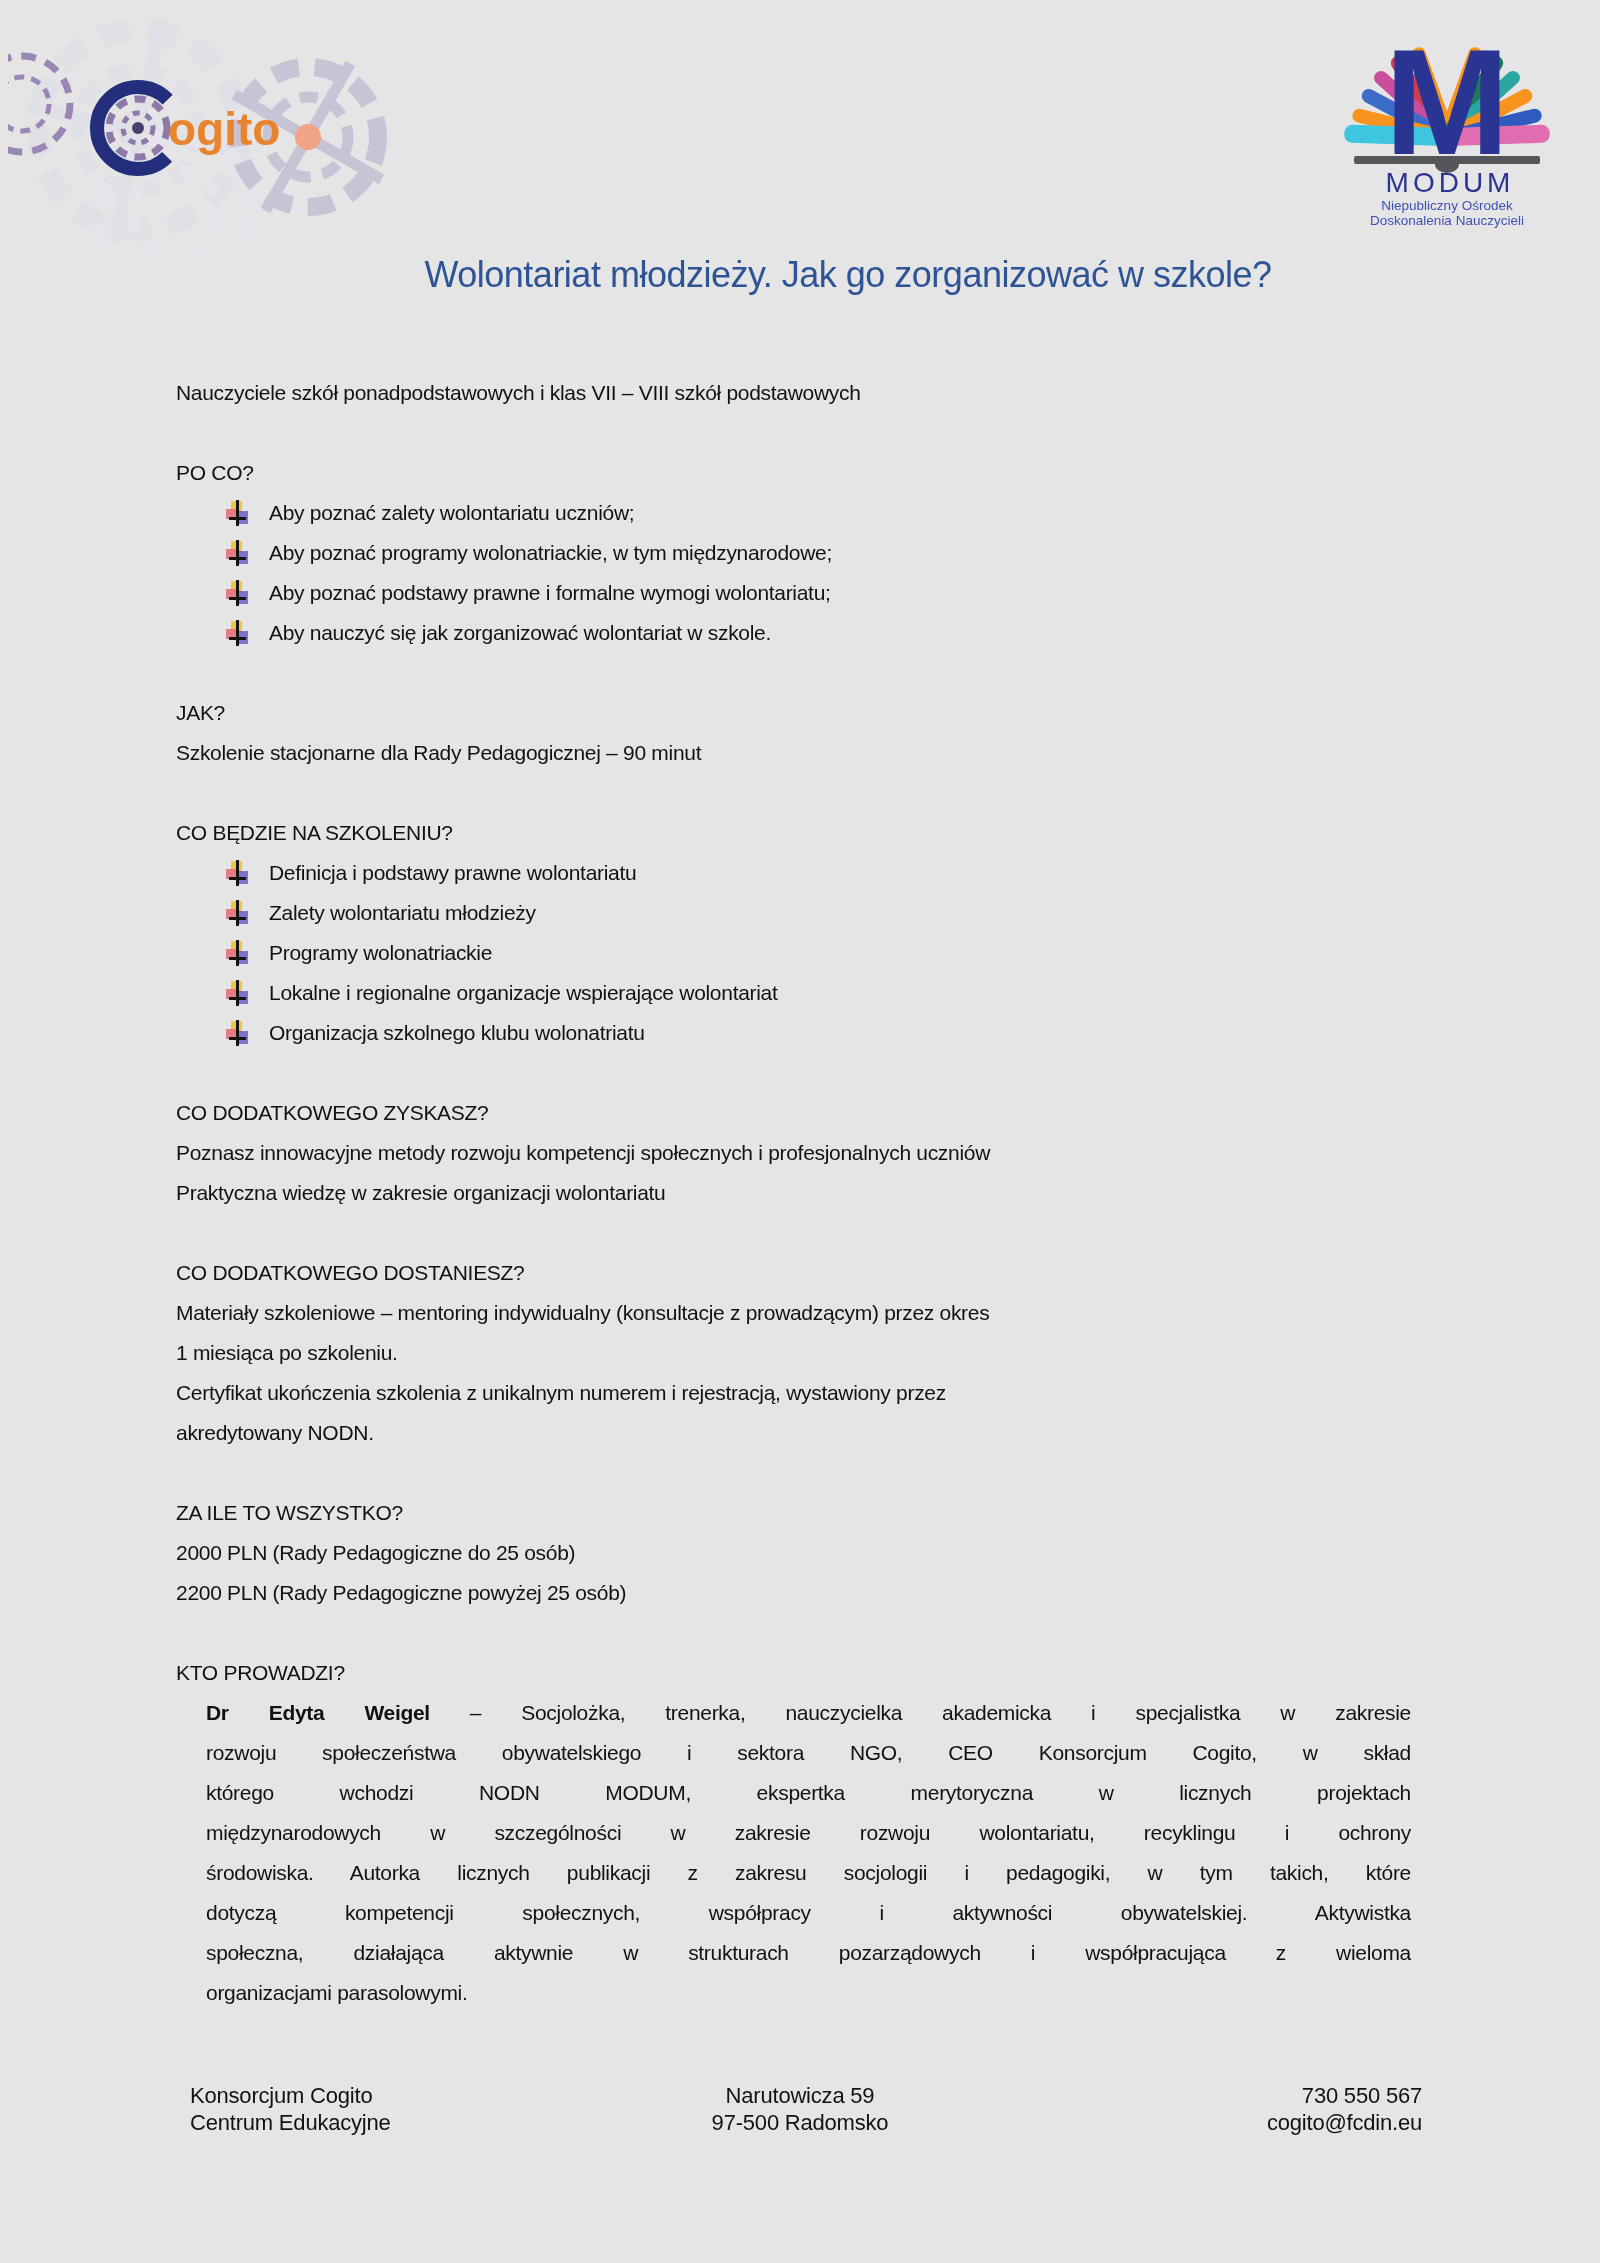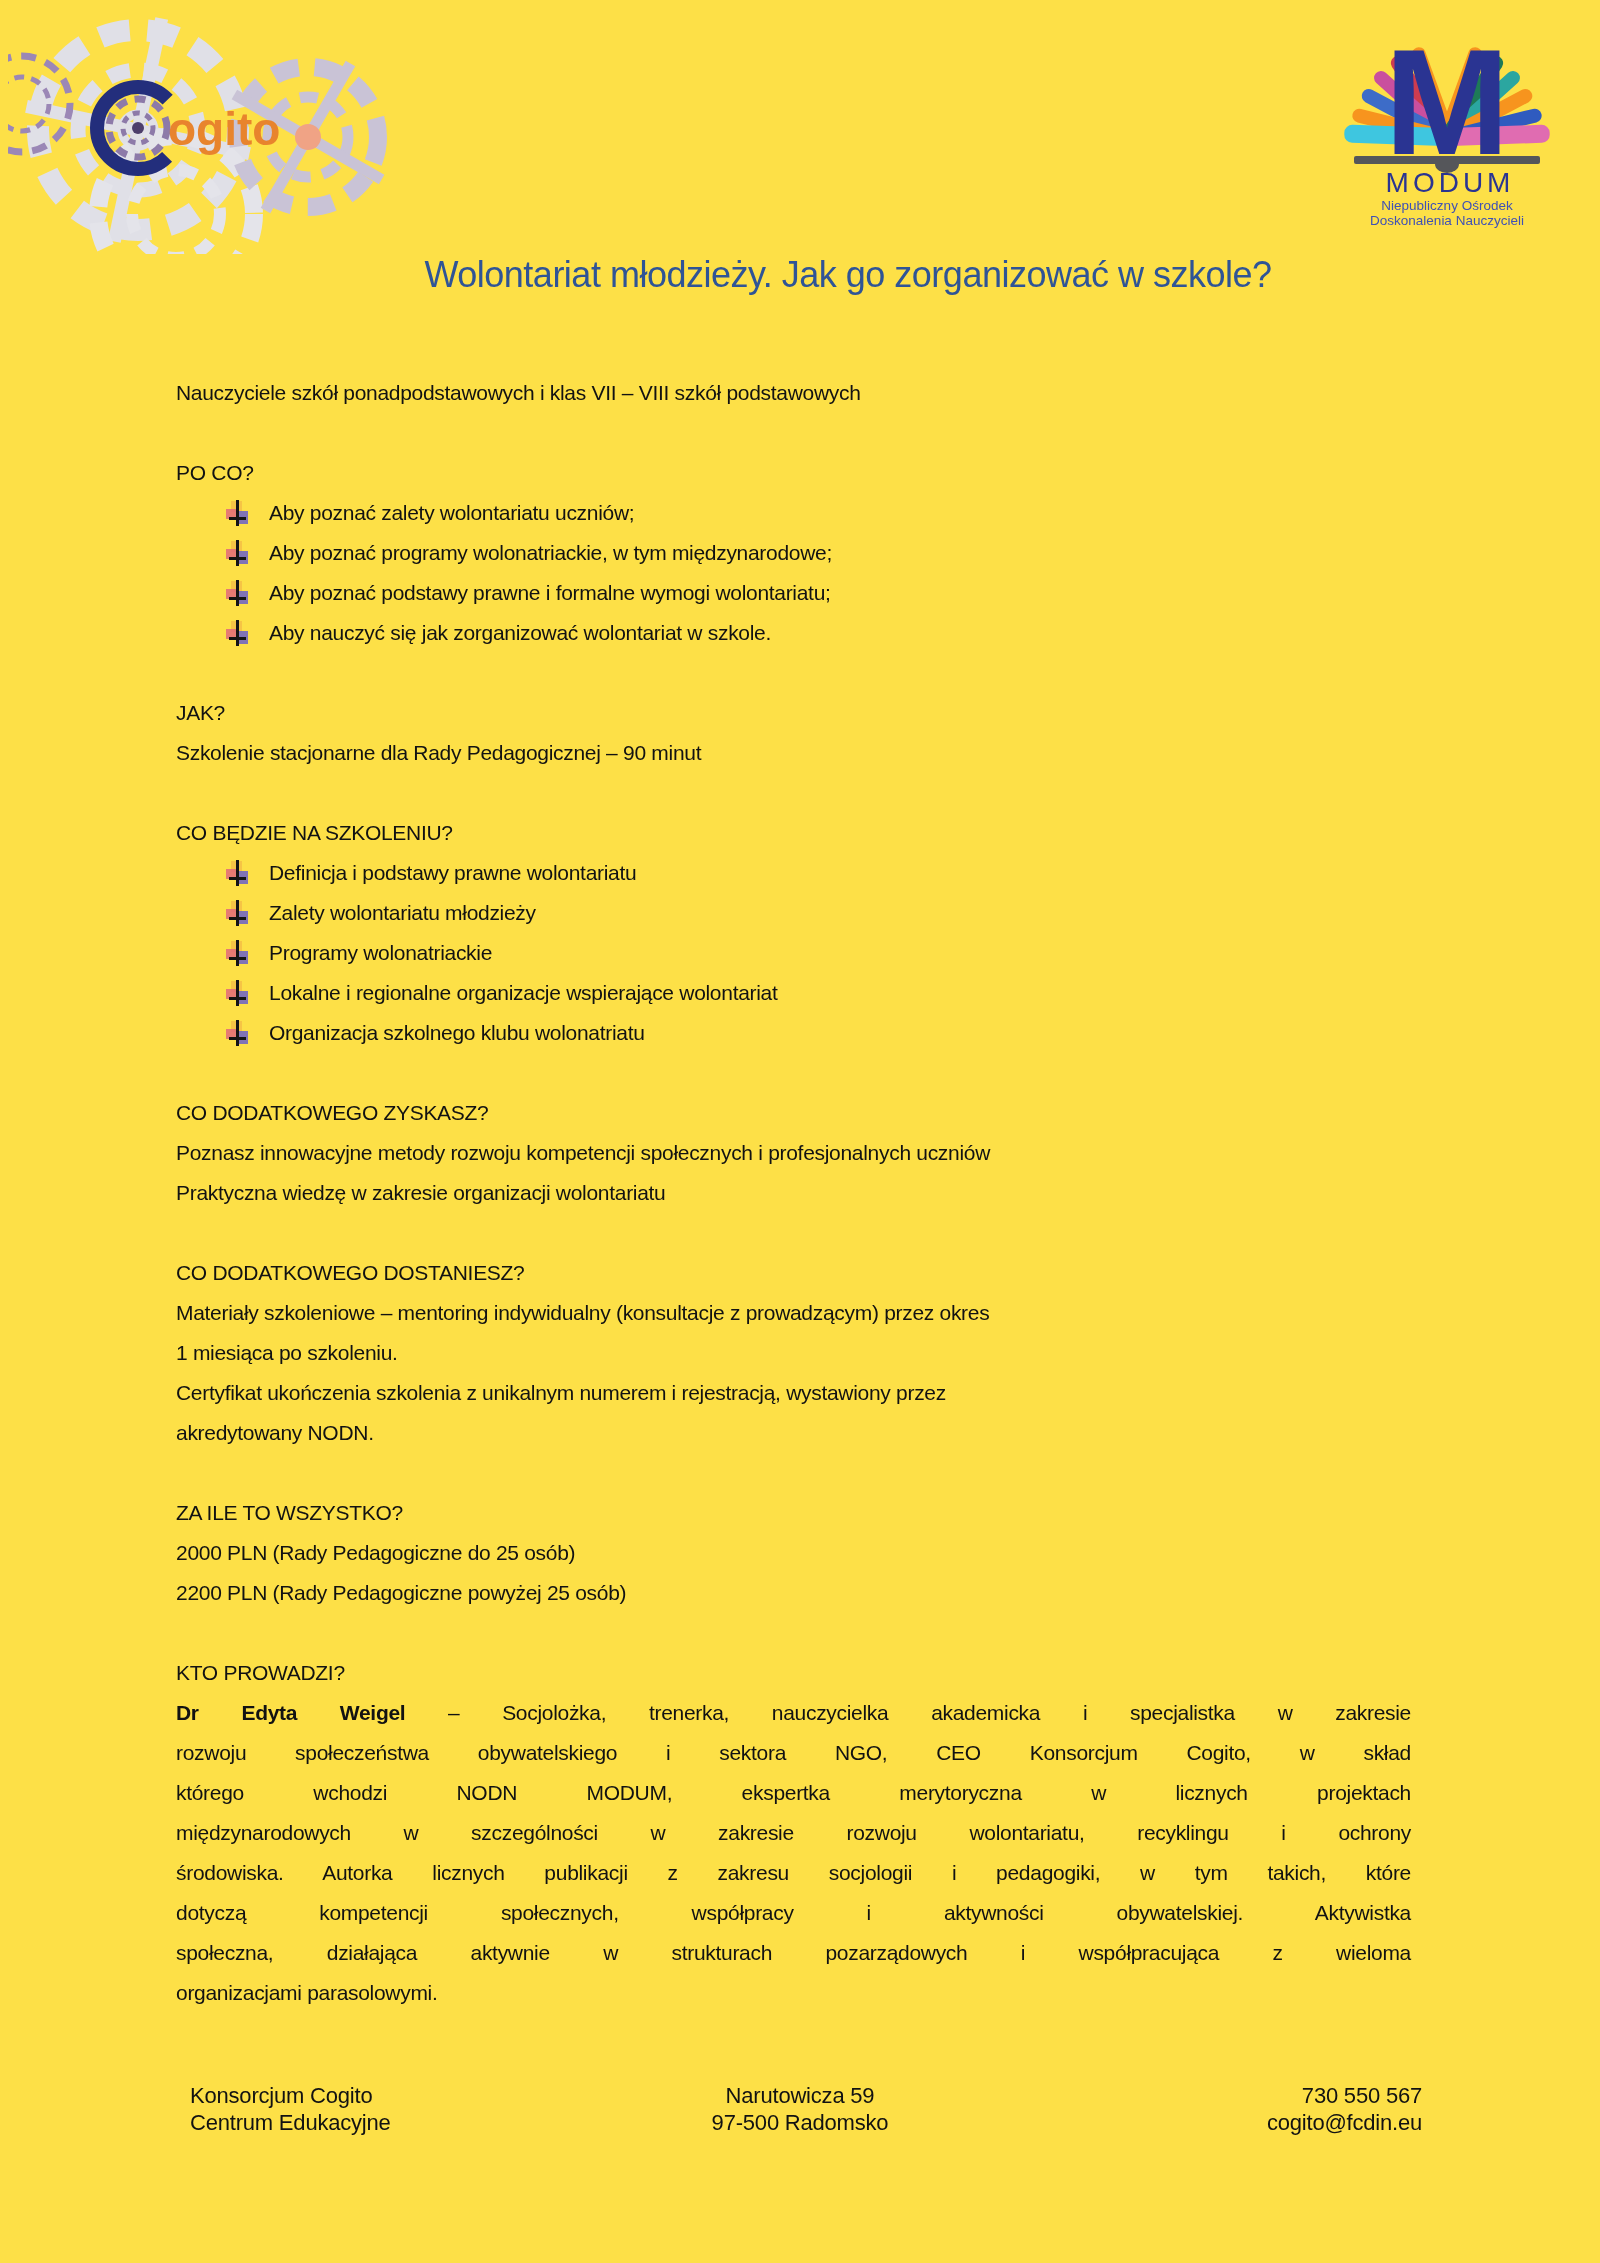--- a/index.html
+++ b/index.html
@@ -1,18 +1,18 @@
 <!DOCTYPE html>
 <html lang="pl"><head>
 <meta charset="utf-8">
 <style>
   html,body { margin:0; padding:0; background:#888; }
   .page {
     position:relative; width:1600px; height:2263px; margin:0 auto;
-    background:#fde047; font-family:"Liberation Sans", sans-serif;
+    background:#e5e5e5; font-family:"Liberation Sans", sans-serif;
     color:#121212; overflow:hidden;
   }
 
   
   .cogito-logo { position:absolute; left:8px; top:2px; }
   .modum-logo  { position:absolute; right:38px; top:16px; }
 
   
   .doc-title {
     position:absolute; top:254px; left:0; width:100%;
@@ -25,21 +25,21 @@
   .content {
     position:absolute; left:176px; top:373px; width:1235px;
     font-size:21px; line-height:40px; letter-spacing:-0.3px;
   }
   .line { white-space:nowrap; }
   .spacer { height:40px; }
   .bullets { margin:0; padding:0; list-style:none; }
   .bullets li { display:flex; align-items:center; height:40px; margin-left:50px; white-space:nowrap; }
   .bullet-ico { width:22px; height:27px; margin-right:21px; flex:none; }
 
-  .bio-line { text-align:justify; text-align-last:justify; }
+  .bio-line { text-align:justify; text-align-last:justify;margin-left:30px; }
   .bio-line.last { text-align-last:left; }
   .bio-line b { font-weight:bold; }
 
   
   .footer { position:absolute; top:2082px; left:0; width:100%;
             font-size:22px; line-height:27px; letter-spacing:-0.2px; }
   .footer .col-left   { position:absolute; left:190px; top:0; }
   .footer .col-center { position:absolute; left:0; top:0; width:100%; text-align:center; }
   .footer .col-right  { position:absolute; right:178px; top:0; text-align:right; }
 </style>

